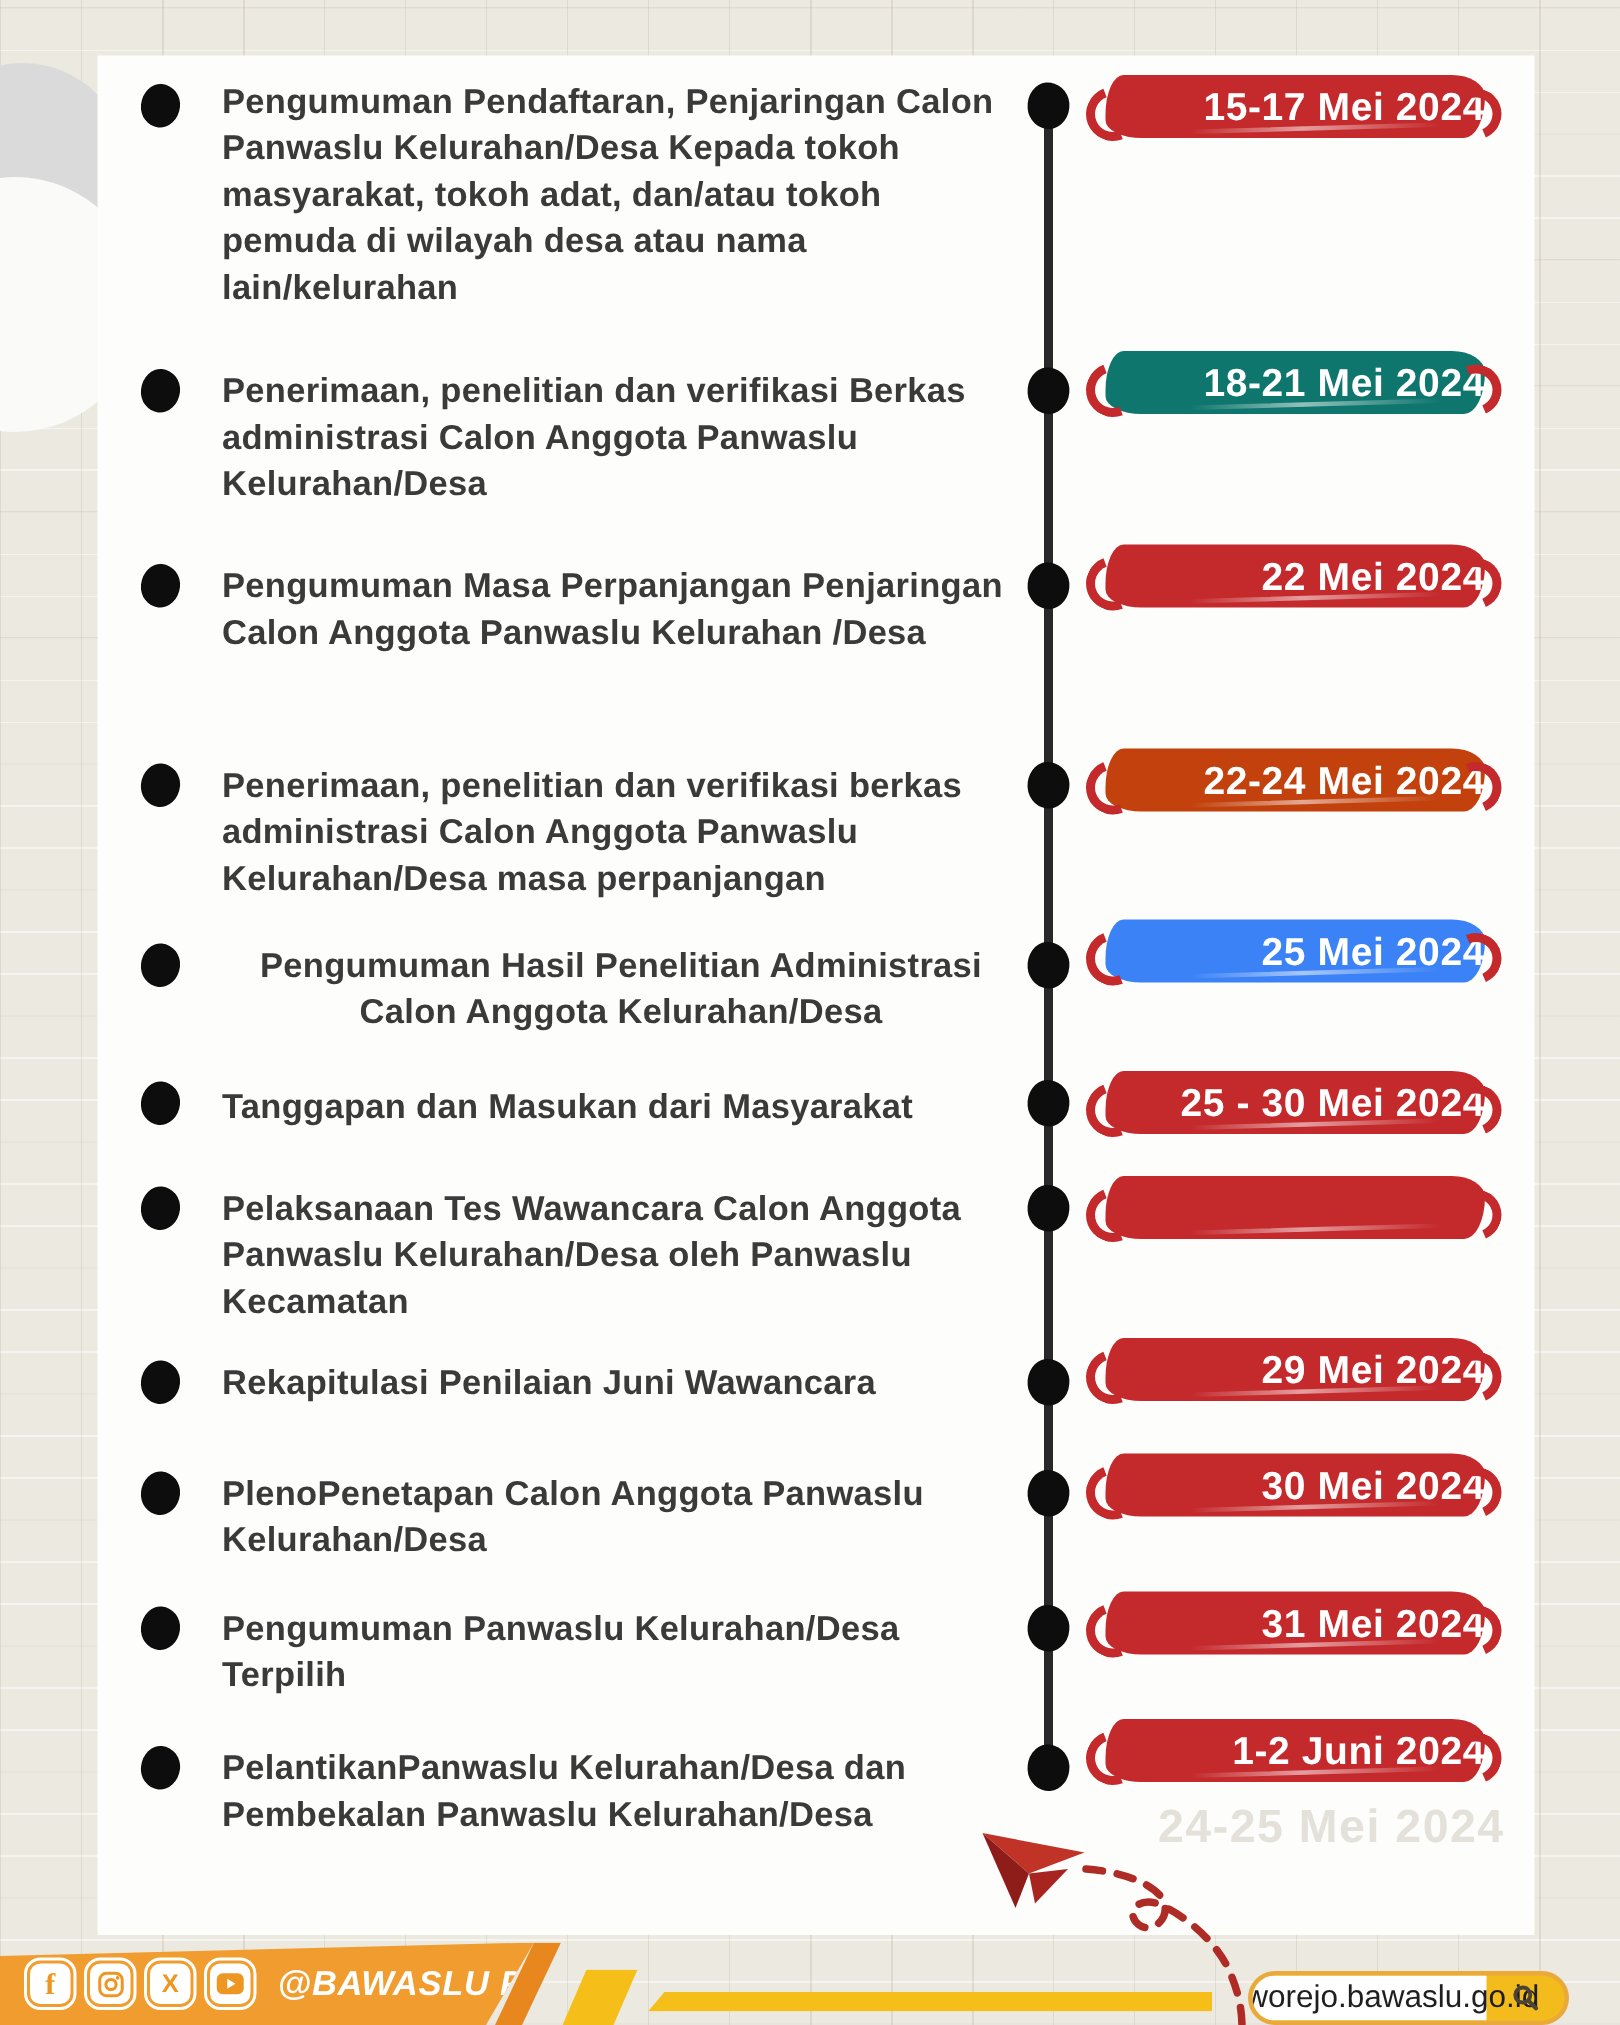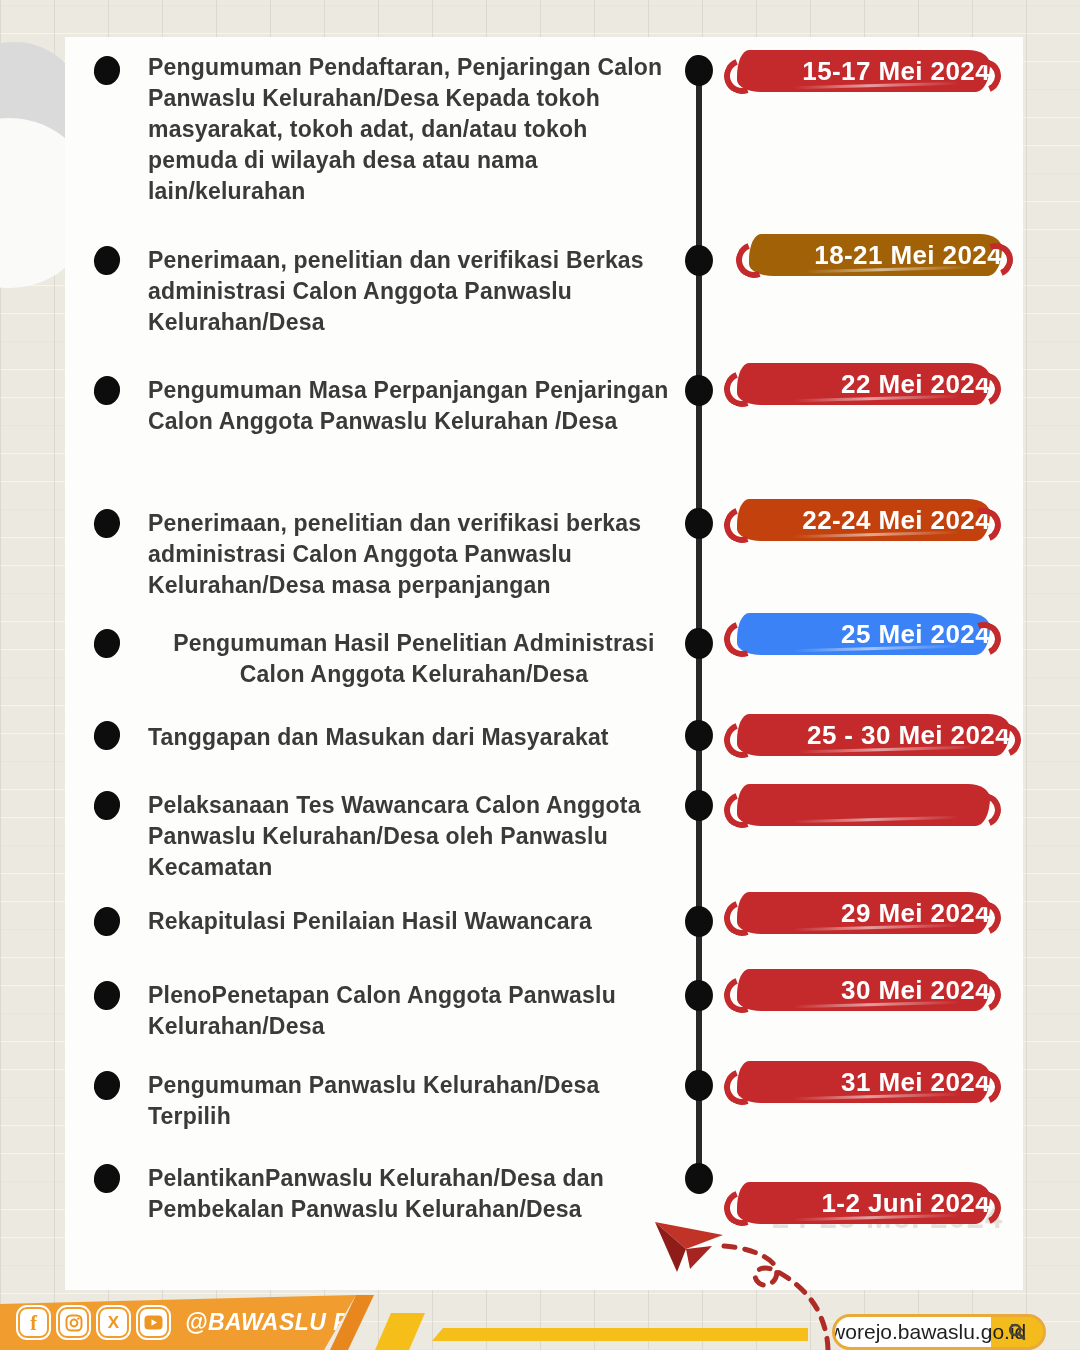--- a/index.html
+++ b/index.html
@@ -138,21 +138,21 @@
 <div class="dot left" style="left: 94px; top: 56px;"></div>
     <div class="item-text" style="top: 52px;">Pengumuman Pendaftaran, Penjaringan Calon Panwaslu Kelurahan/Desa Kepada tokoh masyarakat, tokoh adat, dan/atau tokoh pemuda di wilayah desa atau nama lain/kelurahan</div>
     <div class="dot right" style="left: 685px; top: 55px;"></div>
     <div class="badge" style="top: 50px; background: rgb(196, 41, 44); --badge: #C4292C;">
       <span class="badge-text">15-17 Mei 2024</span>
       <div class="streak"></div>
     </div>
     <div class="dot left" style="left: 94px; top: 246px;"></div>
     <div class="item-text" style="top: 245px;">Penerimaan, penelitian dan verifikasi Berkas administrasi Calon Anggota Panwaslu Kelurahan/Desa</div>
     <div class="dot right" style="left: 685px; top: 245px;"></div>
-    <div class="badge" style="top: 234px; background: #a16207; margin-left: 12px; --badge: #C4292C;">
+    <div class="badge" style="top: 234px; background: #0f766e; --badge: #C4292C;">
       <span class="badge-text">18-21 Mei 2024</span>
       <div class="streak"></div>
     </div>
     <div class="dot left" style="left: 94px; top: 376px;"></div>
     <div class="item-text" style="top: 375px;">Pengumuman Masa Perpanjangan Penjaringan Calon Anggota Panwaslu Kelurahan /Desa</div>
     <div class="dot right" style="left: 685px; top: 375px;"></div>
     <div class="badge" style="top: 363px; background: rgb(196, 41, 44); --badge: #C4292C;">
       <span class="badge-text">22 Mei 2024</span>
       <div class="streak"></div>
     </div>
@@ -166,32 +166,32 @@
     <div class="dot left" style="left: 94px; top: 629px;"></div>
     <div class="item-text" style="top: 628px; text-align: center;">Pengumuman Hasil Penelitian Administrasi Calon Anggota Kelurahan/Desa</div>
     <div class="dot right" style="left: 685px; top: 628px;"></div>
     <div class="badge" style="top: 613px; background: #3b82f6; --badge: #C4292C;">
       <span class="badge-text">25 Mei 2024</span>
       <div class="streak"></div>
     </div>
     <div class="dot left" style="left: 94px; top: 721px;"></div>
     <div class="item-text" style="top: 722px;">Tanggapan dan Masukan dari Masyarakat</div>
     <div class="dot right" style="left: 685px; top: 720px;"></div>
-    <div class="badge" style="top: 714px; background: rgb(196, 41, 44); padding-left: 20px; --badge: #C4292C;">
+    <div class="badge" style="top: 714px; background: rgb(196, 41, 44); --badge: #C4292C;">
       <span class="badge-text">25 - 30 Mei 2024</span>
       <div class="streak"></div>
     </div>
     <div class="dot left" style="left: 94px; top: 791px;"></div>
     <div class="item-text" style="top: 790px;">Pelaksanaan Tes Wawancara Calon Anggota Panwaslu Kelurahan/Desa oleh Panwaslu Kecamatan</div>
     <div class="dot right" style="left: 685px; top: 790px;"></div>
     <div class="badge" style="top: 784px; background: rgb(196, 41, 44); --badge: #C4292C;">
       <div class="streak"></div>
     </div>
     <div class="dot left" style="left: 94px; top: 907px;"></div>
-    <div class="item-text" style="top: 906px;">Rekapitulasi Penilaian Hasil Wawancara</div>
+    <div class="item-text" style="top: 906px;">Rekapitulasi Penilaian Juni Wawancara</div>
     <div class="dot right" style="left: 685px; top: 906px;"></div>
     <div class="badge" style="top: 892px; background: rgb(196, 41, 44); --badge: #C4292C;">
       <span class="badge-text">29 Mei 2024</span>
       <div class="streak"></div>
     </div>
     <div class="dot left" style="left: 94px; top: 981px;"></div>
     <div class="item-text" style="top: 980px;">PlenoPenetapan Calon Anggota Panwaslu Kelurahan/Desa</div>
     <div class="dot right" style="left: 685px; top: 980px;"></div>
     <div class="badge" style="top: 969px; background: rgb(196, 41, 44); --badge: #C4292C;">
       <span class="badge-text">30 Mei 2024</span>
@@ -200,21 +200,21 @@
     <div class="dot left" style="left: 94px; top: 1071px;"></div>
     <div class="item-text" style="top: 1070px;">Pengumuman Panwaslu Kelurahan/Desa Terpilih</div>
     <div class="dot right" style="left: 685px; top: 1070px;"></div>
     <div class="badge" style="top: 1061px; background: rgb(196, 41, 44); --badge: #C4292C;">
       <span class="badge-text">31 Mei 2024</span>
       <div class="streak"></div>
     </div>
     <div class="dot left" style="left: 94px; top: 1164px;"></div>
     <div class="item-text" style="top: 1163px;">PelantikanPanwaslu Kelurahan/Desa dan Pembekalan Panwaslu Kelurahan/Desa</div>
     <div class="dot right" style="left: 685px; top: 1163px;"></div>
-    <div class="badge" style="top: 1146px; background: rgb(196, 41, 44); margin-top: 36px; --badge: #C4292C;">
+    <div class="badge" style="top: 1146px; background: rgb(196, 41, 44); --badge: #C4292C;">
       <span class="badge-text">1-2 Juni 2024</span>
       <div class="streak"></div>
     </div>
   </div>
 
 <svg class="trail-svg" width="1080" height="1350" viewBox="0 0 1080 1350">
   <path d="M 724 1246 C 752 1248 772 1258 776 1268 C 780 1279 768 1290 759 1283 C 750 1276 758 1263 774 1270 C 793 1279 812 1296 820 1315 C 826 1329 828 1340 828 1352" fill="none" stroke="#AF2B26" stroke-width="5" stroke-dasharray="11 10" stroke-linecap="round"></path>
 </svg>
 
 <svg class="plane-svg" width="80" height="60" viewBox="0 0 80 60">

